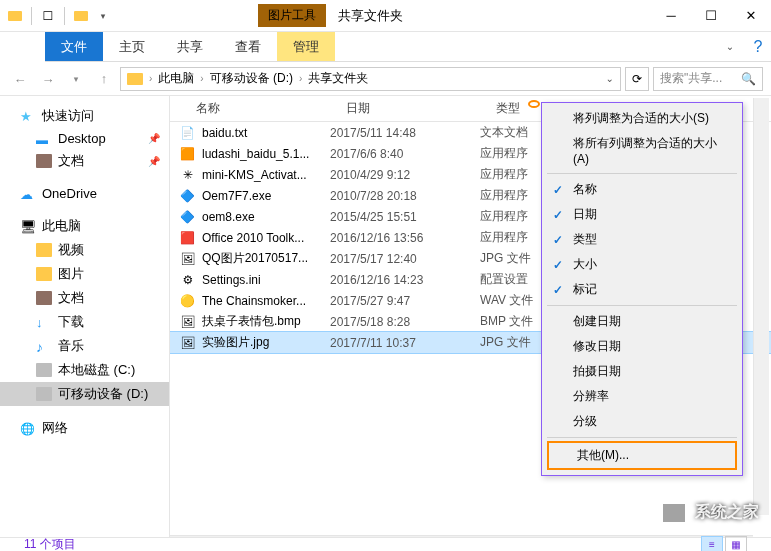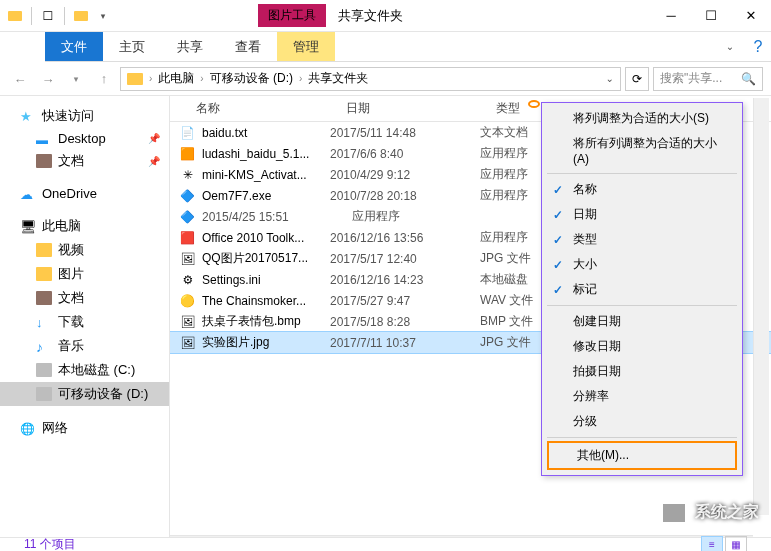--- a/index.html
+++ b/index.html
@@ -2,21 +2,21 @@
 <html><head>
 <meta charset="utf-8">
 <style>
 * { margin: 0; padding: 0; box-sizing: border-box; font-family: "Microsoft YaHei", "Segoe UI", sans-serif; }
 body { background: #fff; width: 771px; height: 551px; overflow: hidden; position: relative; }
 
 .titlebar { height: 32px; display: flex; align-items: center; border-bottom: 1px solid #e5e5e5; }
 .titlebar .qa { display: flex; gap: 4px; padding: 0 6px; align-items: center; }
 .titlebar .qa-icon { width: 18px; height: 18px; display: flex; align-items: center; justify-content: center; font-size: 12px; }
 .titlebar .sep { width: 1px; height: 18px; background: #ccc; margin: 0 3px; }
-.titlebar .tool-tab { background: #be185d; padding: 3px 10px; font-size: 12px; margin-left: 140px; }
+.titlebar .tool-tab { background: #a16207; padding: 3px 10px; font-size: 12px; margin-left: 140px; }
 .titlebar .title { font-size: 13px; margin-left: 12px; }
 .titlebar .winctl { margin-left: auto; display: flex; }
 .titlebar .winctl div { width: 40px; height: 30px; display: flex; align-items: center; justify-content: center; font-size: 13px; }
 
 .tabs { height: 30px; display: flex; align-items: stretch; border-bottom: 1px solid #ddd; margin-left: 45px; }
 .tabs .tab { padding: 6px 16px; font-size: 13px; color: #333; cursor: pointer; }
 .tabs .tab.file { background: #1976d2; color: #fff; }
 .tabs .tab.tool { background: #ffe57f; }
 .tabs .expand { margin-left: auto; width: 30px; display: flex; align-items: center; justify-content: center; font-size: 10px; color: #555; }
 
@@ -229,40 +229,41 @@
           <span class="ft">应用程序</span>
         </div>
         <div class="row">
           <span class="fico">🔷</span>
           <span class="fn">Oem7F7.exe</span>
           <span class="fd">2010/7/28 20:18</span>
           <span class="ft">应用程序</span>
         </div>
         <div class="row">
           <span class="fico">🔷</span>
+          <span class="fn">oem8.exe</span>
           <span class="fd">2015/4/25 15:51</span>
           <span class="ft">应用程序</span>
         </div>
         <div class="row">
           <span class="fico">🟥</span>
           <span class="fn">Office 2010 Toolk...</span>
           <span class="fd">2016/12/16 13:56</span>
           <span class="ft">应用程序</span>
         </div>
         <div class="row">
           <span class="fico">🖼</span>
           <span class="fn">QQ图片20170517...</span>
           <span class="fd">2017/5/17 12:40</span>
           <span class="ft">JPG 文件</span>
         </div>
         <div class="row">
           <span class="fico">⚙</span>
           <span class="fn">Settings.ini</span>
           <span class="fd">2016/12/16 14:23</span>
-          <span class="ft">本地磁盘</span>
+          <span class="ft">配置设置</span>
         </div>
         <div class="row">
           <span class="fico">🟡</span>
           <span class="fn">The Chainsmoker...</span>
           <span class="fd">2017/5/27 9:47</span>
           <span class="ft">WAV 文件</span>
         </div>
         <div class="row">
           <span class="fico">🖼</span>
           <span class="fn">扶桌子表情包.bmp</span>

